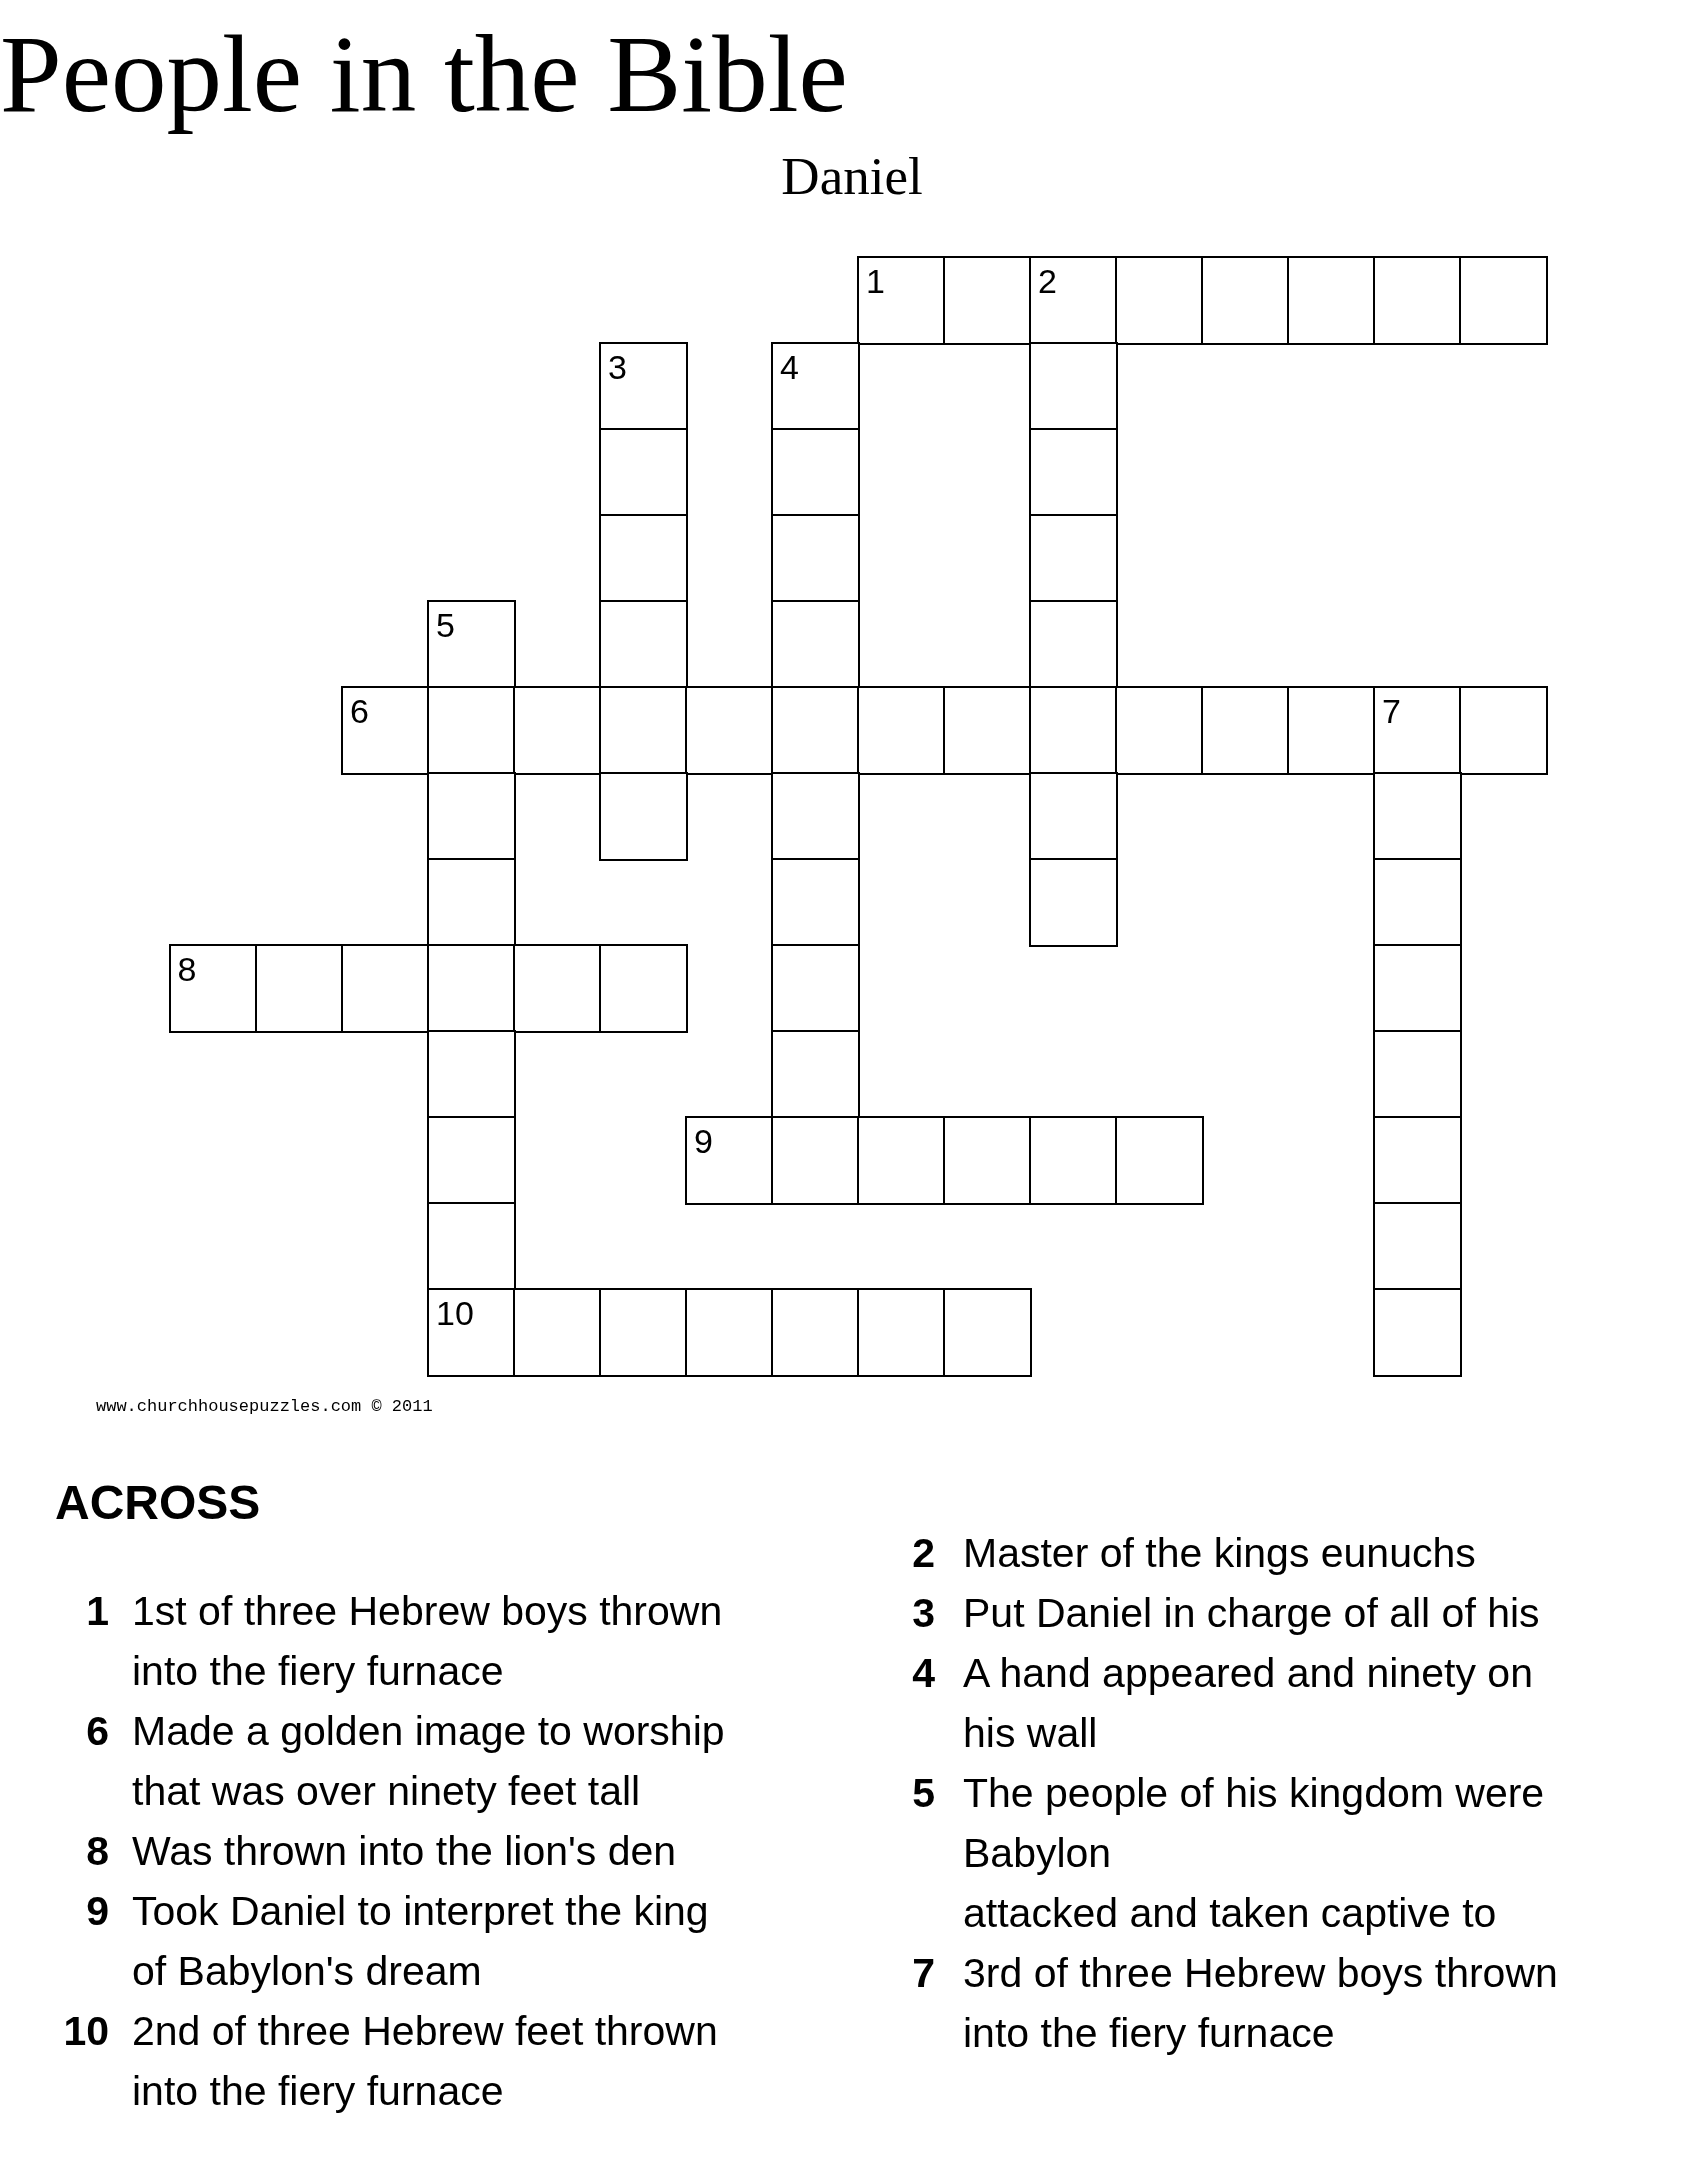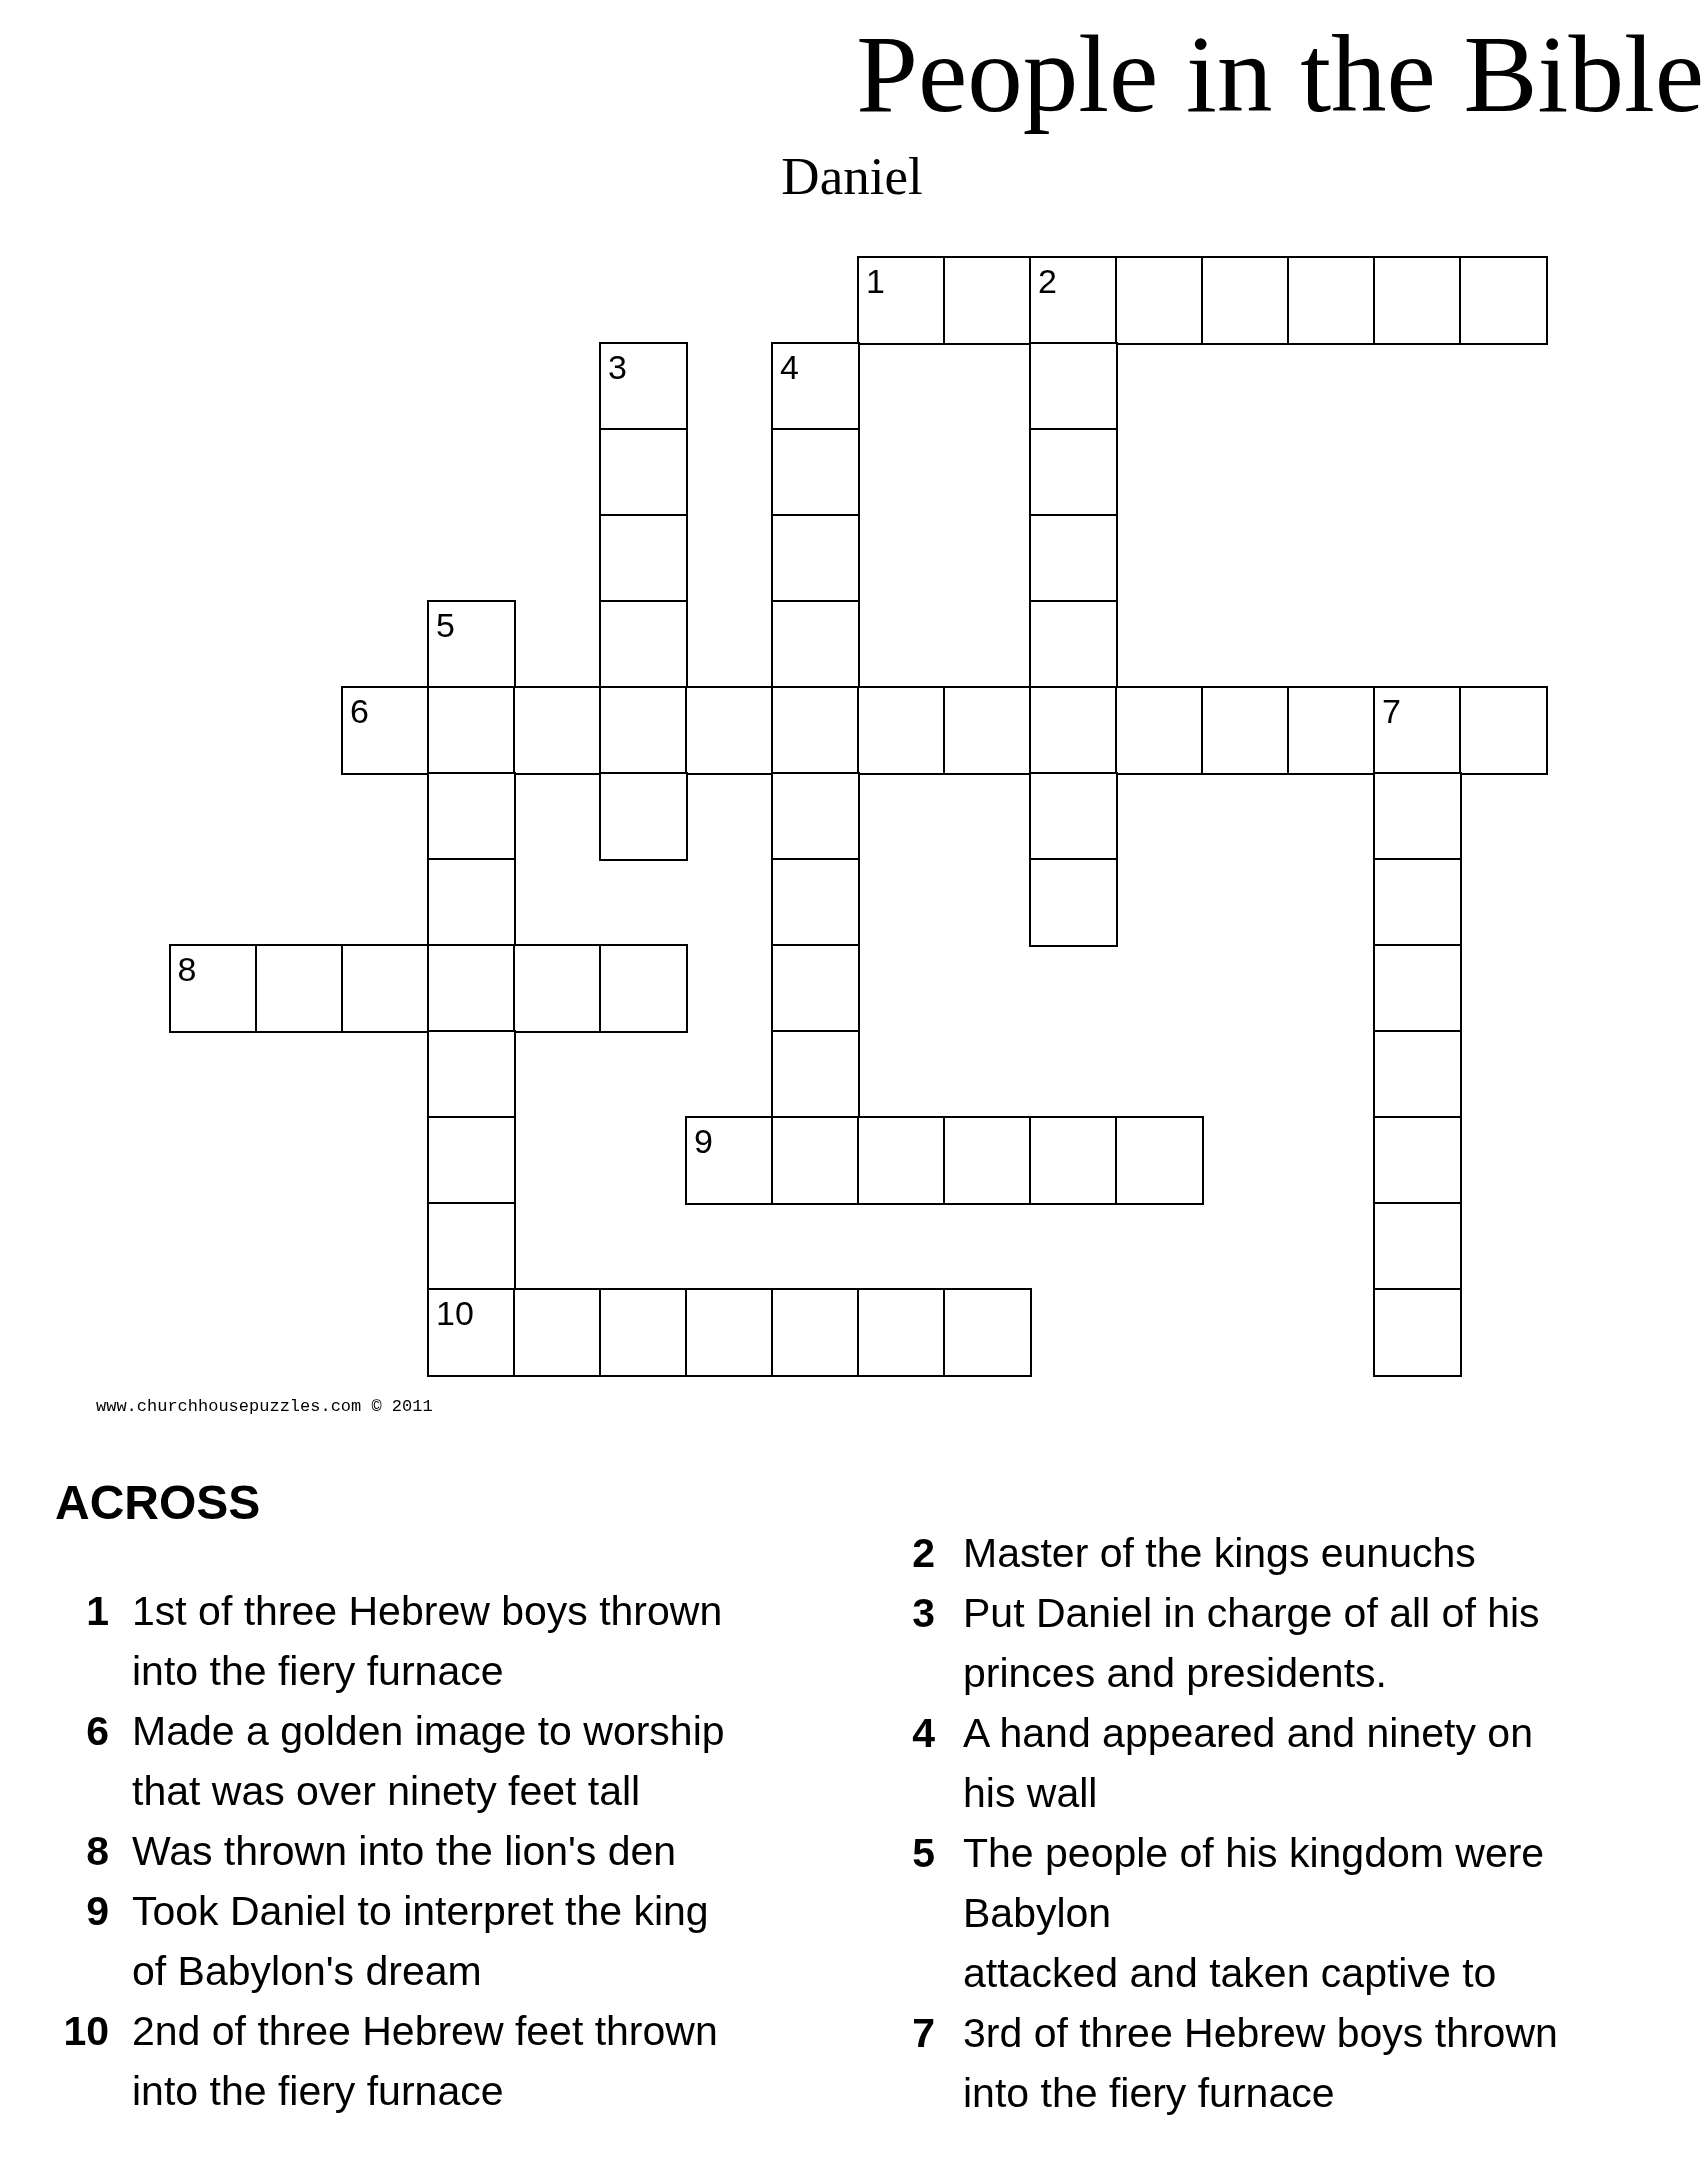--- a/index.html
+++ b/index.html
@@ -6,21 +6,21 @@
   body {
     width: 1704px; height: 2181px;
     background: #ffffff;
     color: #000000;
     font-family: "Liberation Sans", "DejaVu Sans", sans-serif;
     position: relative;
     overflow: hidden;
   }
   .title {
     position: absolute; top: 6.8px; left: 0; width: 1704px;
-    text-align: right;
+    text-align: left;
     font-family: "Liberation Serif", "DejaVu Serif", serif;
     font-size: 111px; line-height: 1.2; font-weight: normal;
     white-space: nowrap;
   }
   .subtitle {
     position: absolute; top: 145px; left: 0; width: 1704px;
     text-align: center;
     font-family: "Liberation Serif", "DejaVu Serif", serif;
     font-size: 53px; line-height: 1.2; font-weight: normal;
   }
@@ -209,24 +209,20 @@
   <div class="clue-rows">
       <div class="clue-row">
         <span class="num">2</span>
         <span class="txt">Master of the kings eunuchs</span>
       </div>
       <div class="clue-row">
         <span class="num">3</span>
         <span class="txt">Put Daniel in charge of all of his</span>
       </div>
       <div class="clue-row">
-        <span class="num"></span>
-        <span class="txt">princes and presidents.</span>
-      </div>
-      <div class="clue-row">
         <span class="num">4</span>
         <span class="txt">A hand appeared and ninety on</span>
       </div>
       <div class="clue-row">
         <span class="num"></span>
         <span class="txt">his wall</span>
       </div>
       <div class="clue-row">
         <span class="num">5</span>
         <span class="txt">The people of his kingdom were</span>

